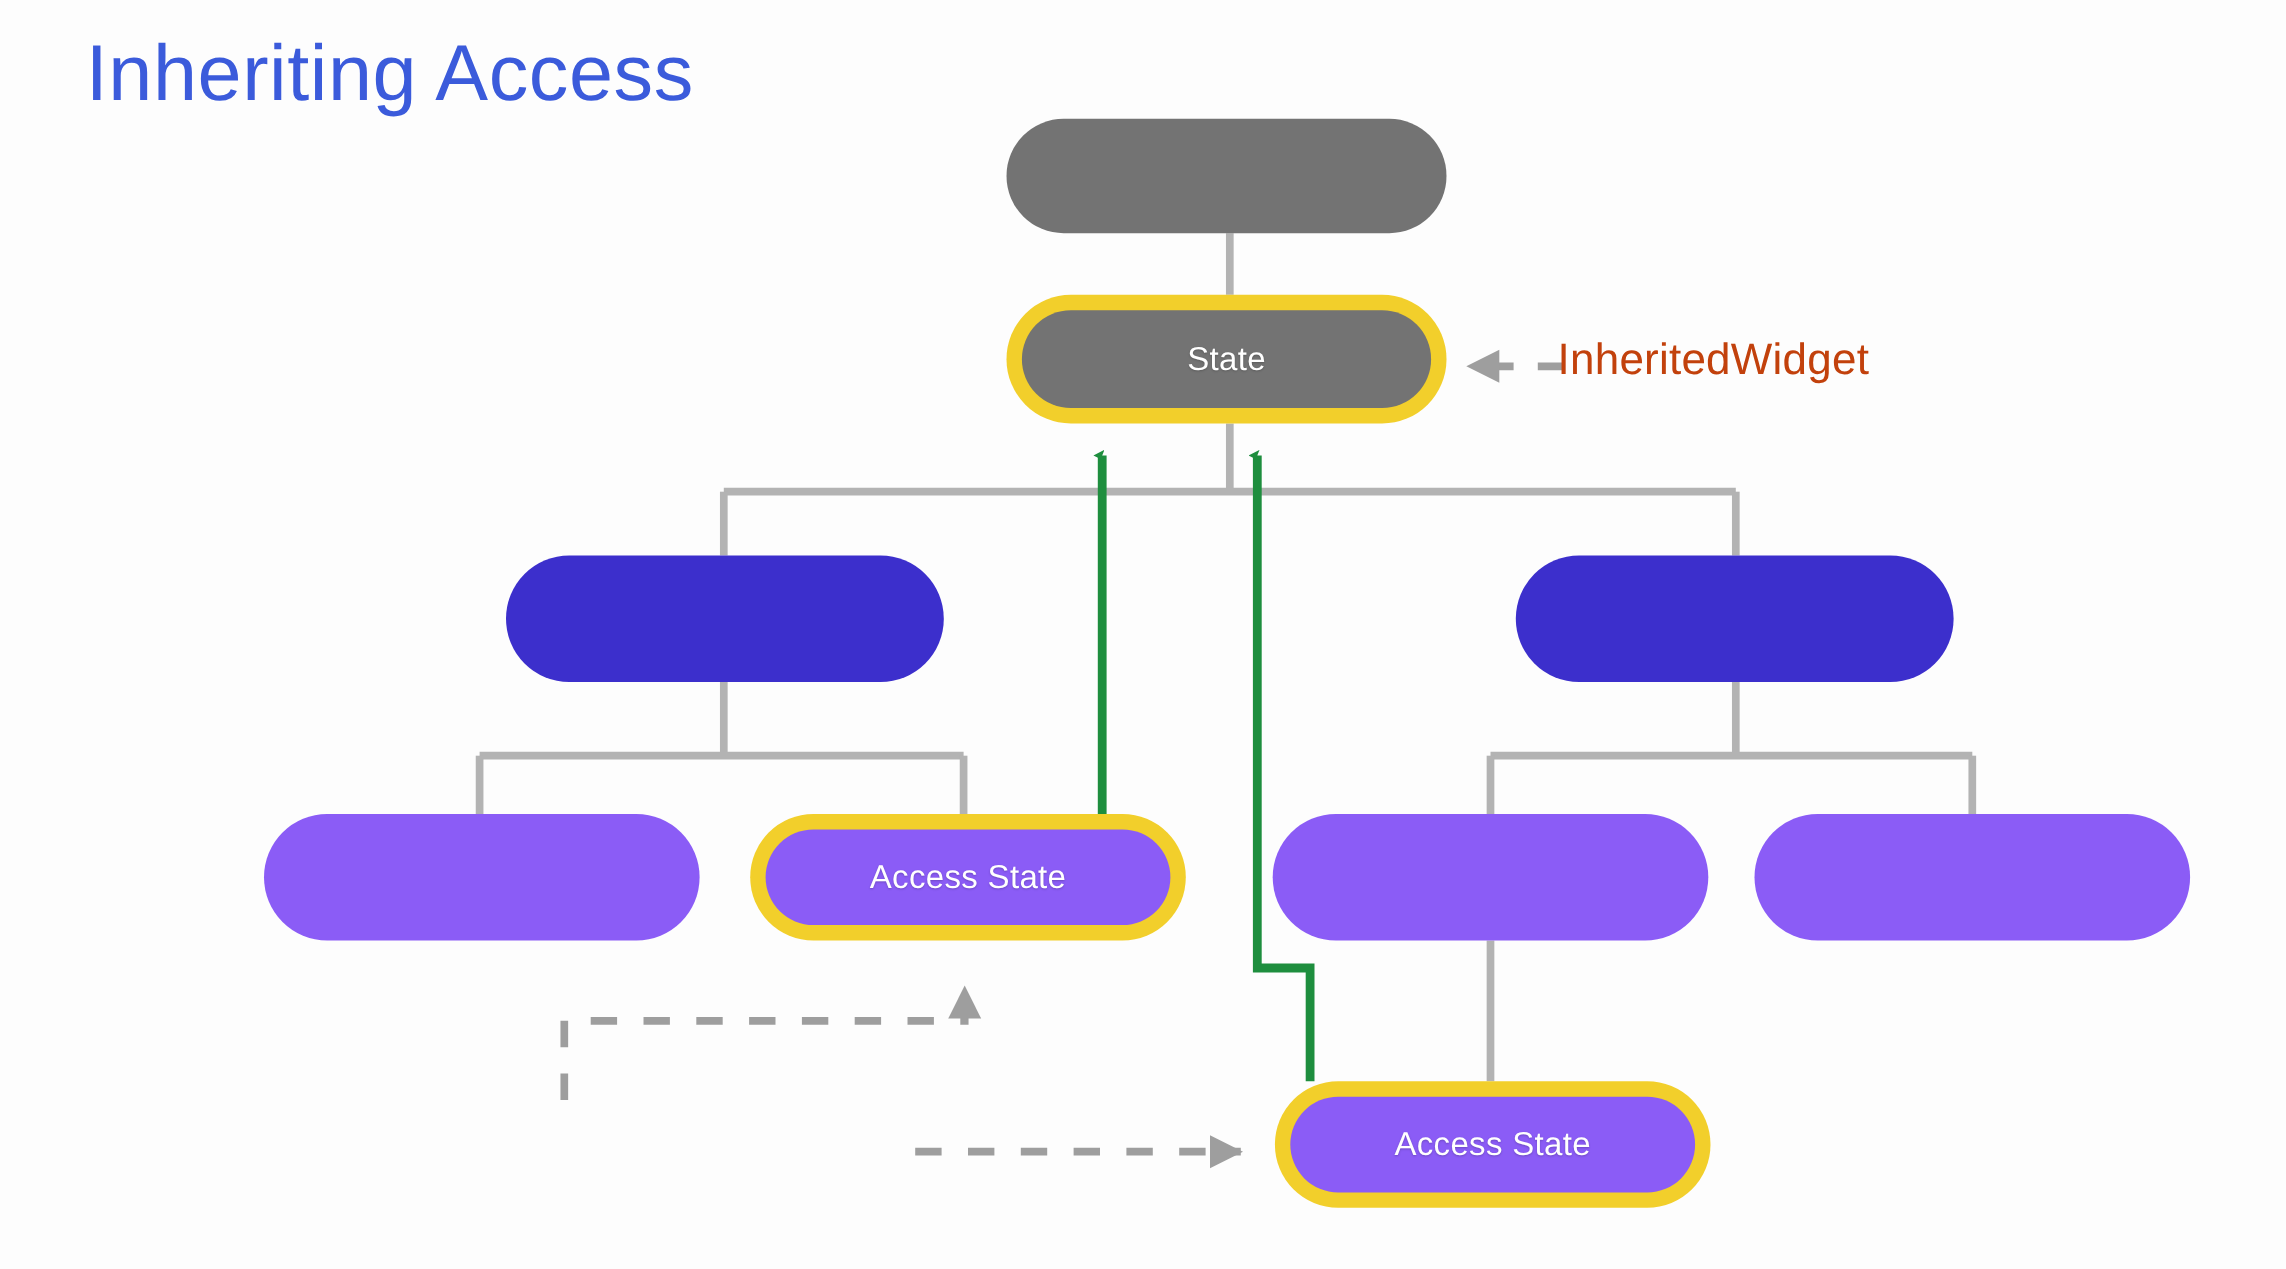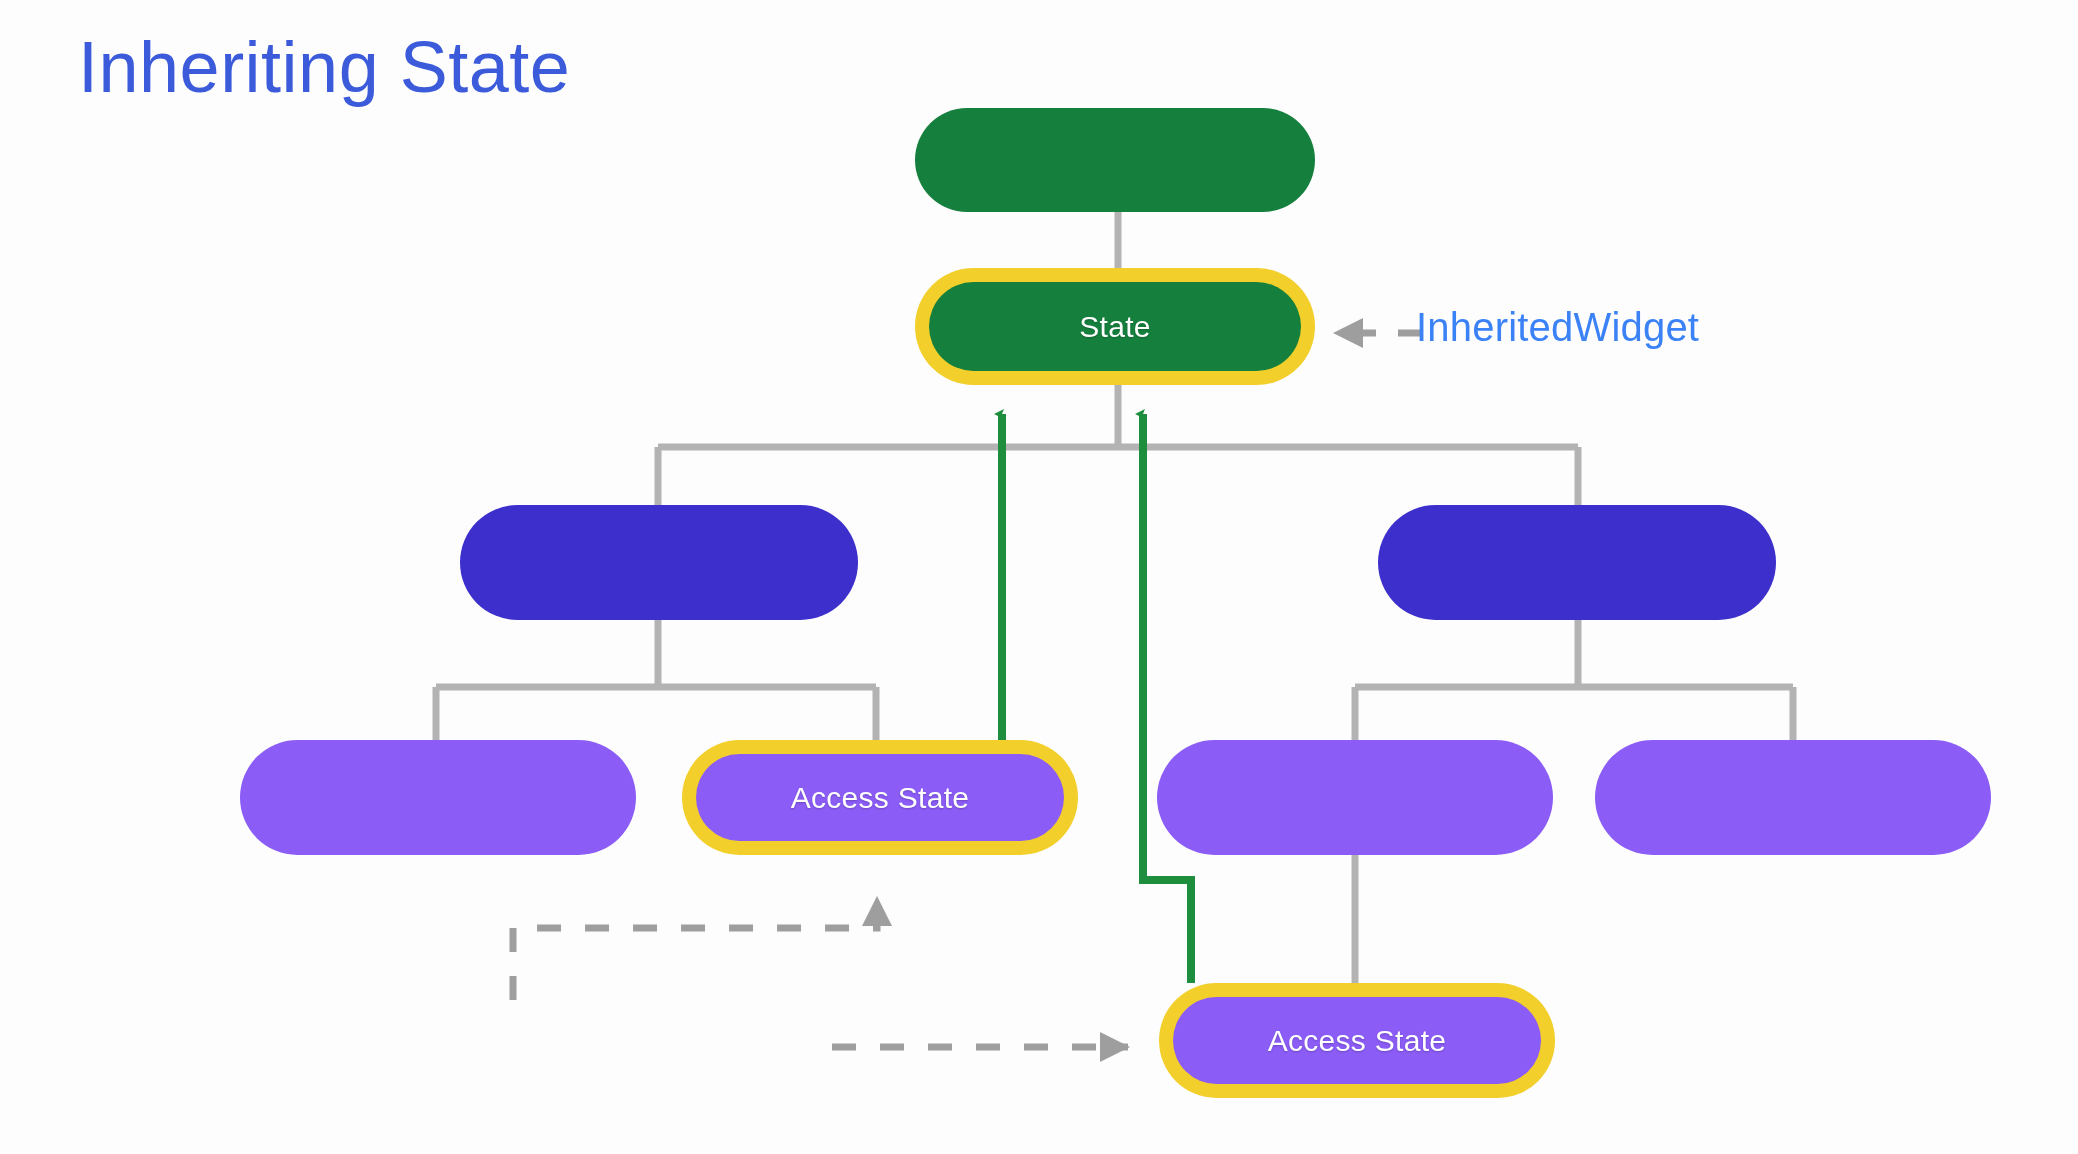--- a/index.html
+++ b/index.html
@@ -46,43 +46,43 @@
     align-items: center;
     justify-content: center;
     border-radius: 999px;
     color: #ffffff;
     font-size: 30px;
     font-weight: 400;
     letter-spacing: 0.3px;
     white-space: nowrap;
     text-shadow: 0 1px 2px rgba(0,0,0,0.22);
   }
-  .node.dark { background: #15803d; }
+  .node.dark { background: #737373; }
   .node.purple { background: #3C2FCC; }
   .node.blue { background: #8b5cf6; }
   .node.hl {
     box-shadow: 0 0 0 14px #F2CF2B;
   }
   .node .label { pointer-events: none; }
   .annot {
     position: absolute;
-    color: #3b82f6;
+    color: #c2410c;
     font-size: 40px;
     font-weight: 400;
     white-space: nowrap;
     letter-spacing: 0.2px;
     text-align: right;
   }
 </style>
 </head>
 <body>
 
 <div id="stage">
 
-  <div class="slide-title">Inheriting State</div>
+  <div class="slide-title">Inheriting Access</div>
 
   <svg class="wires" viewBox="0 0 2078 1154" xmlns="http://www.w3.org/2000/svg">
     <defs>
       <marker id="greenhead" markerWidth="10" markerHeight="10" refX="5" refY="8" orient="auto" markerUnits="userSpaceOnUse">
         <path d="M5,0 L10,10 L5,8 L0,10 Z" fill="#1E8E3E"></path>
       </marker>
       <marker id="grayhead" markerWidth="34" markerHeight="34" refX="30" refY="17" orient="auto" markerUnits="userSpaceOnUse">
         <path d="M2,2 L32,17 L2,32 Z" fill="#9E9E9E"></path>
       </marker>
     </defs>

